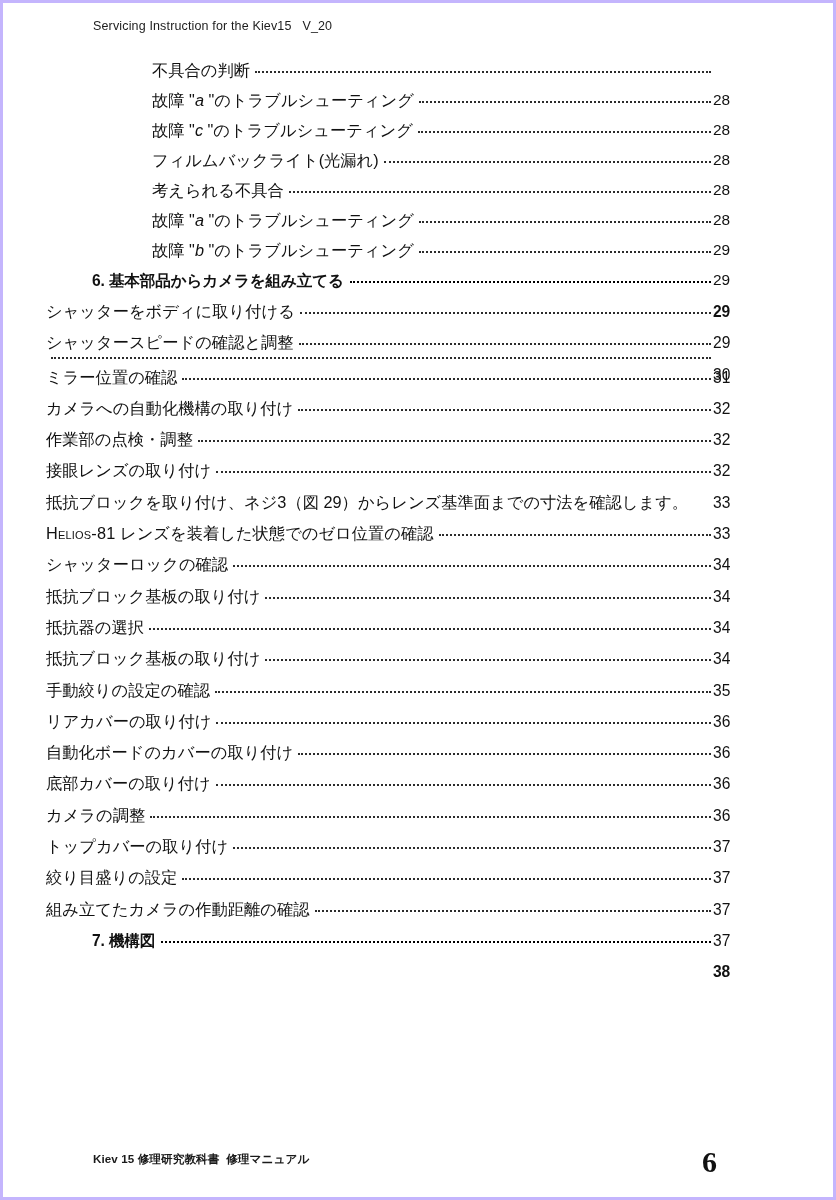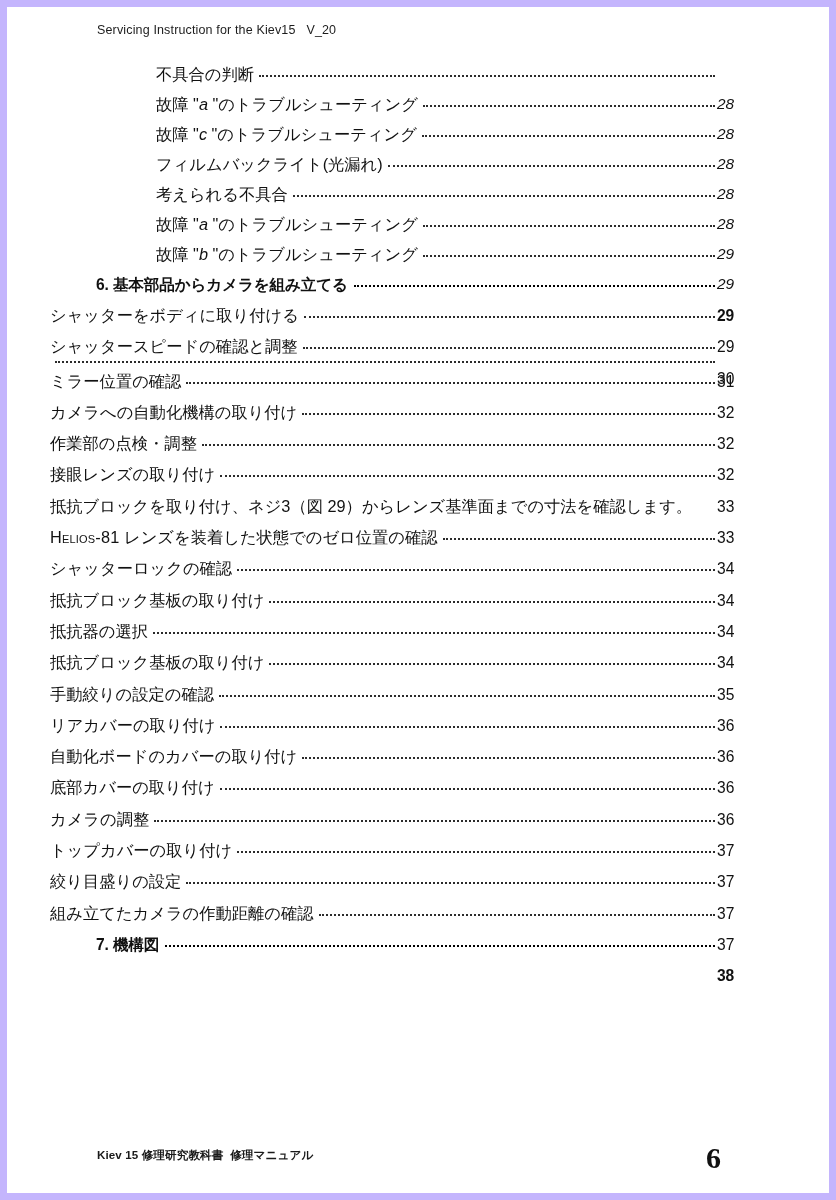--- a/index.html
+++ b/index.html
@@ -14,21 +14,21 @@
     color: #000000;
     -webkit-font-smoothing: antialiased;
   }
 
   .page {
     position: relative;
     box-sizing: border-box;
     width: 836px;
     height: 1200px;
     background: #ffffff;
-    border: 7px solid #c4b5fd;
+    border: 3px solid #c4b5fd;
     overflow: hidden;
   }
 
   
   .running-header {
     position: absolute;
     left: 90px;
     top: 16px;
     font-family: "Liberation Sans", "DejaVu Sans", sans-serif;
     font-size: 12.5px;
@@ -113,21 +113,20 @@
     white-space: pre;
   }
   
   .toc-page-inner {
     position: absolute;
     right: 126px;
     transform: translateX(100%);
     white-space: pre;
   }
   .lvl3 .toc-page-inner {
-    font-style: italic;
     font-size: 15.4px;
   }
   .lvl2 .toc-page-inner {
     font-size: 15.6px;
   }
   .lvl1 .toc-page-inner {
     font-weight: bold;
     font-size: 15.6px;
   }
 

